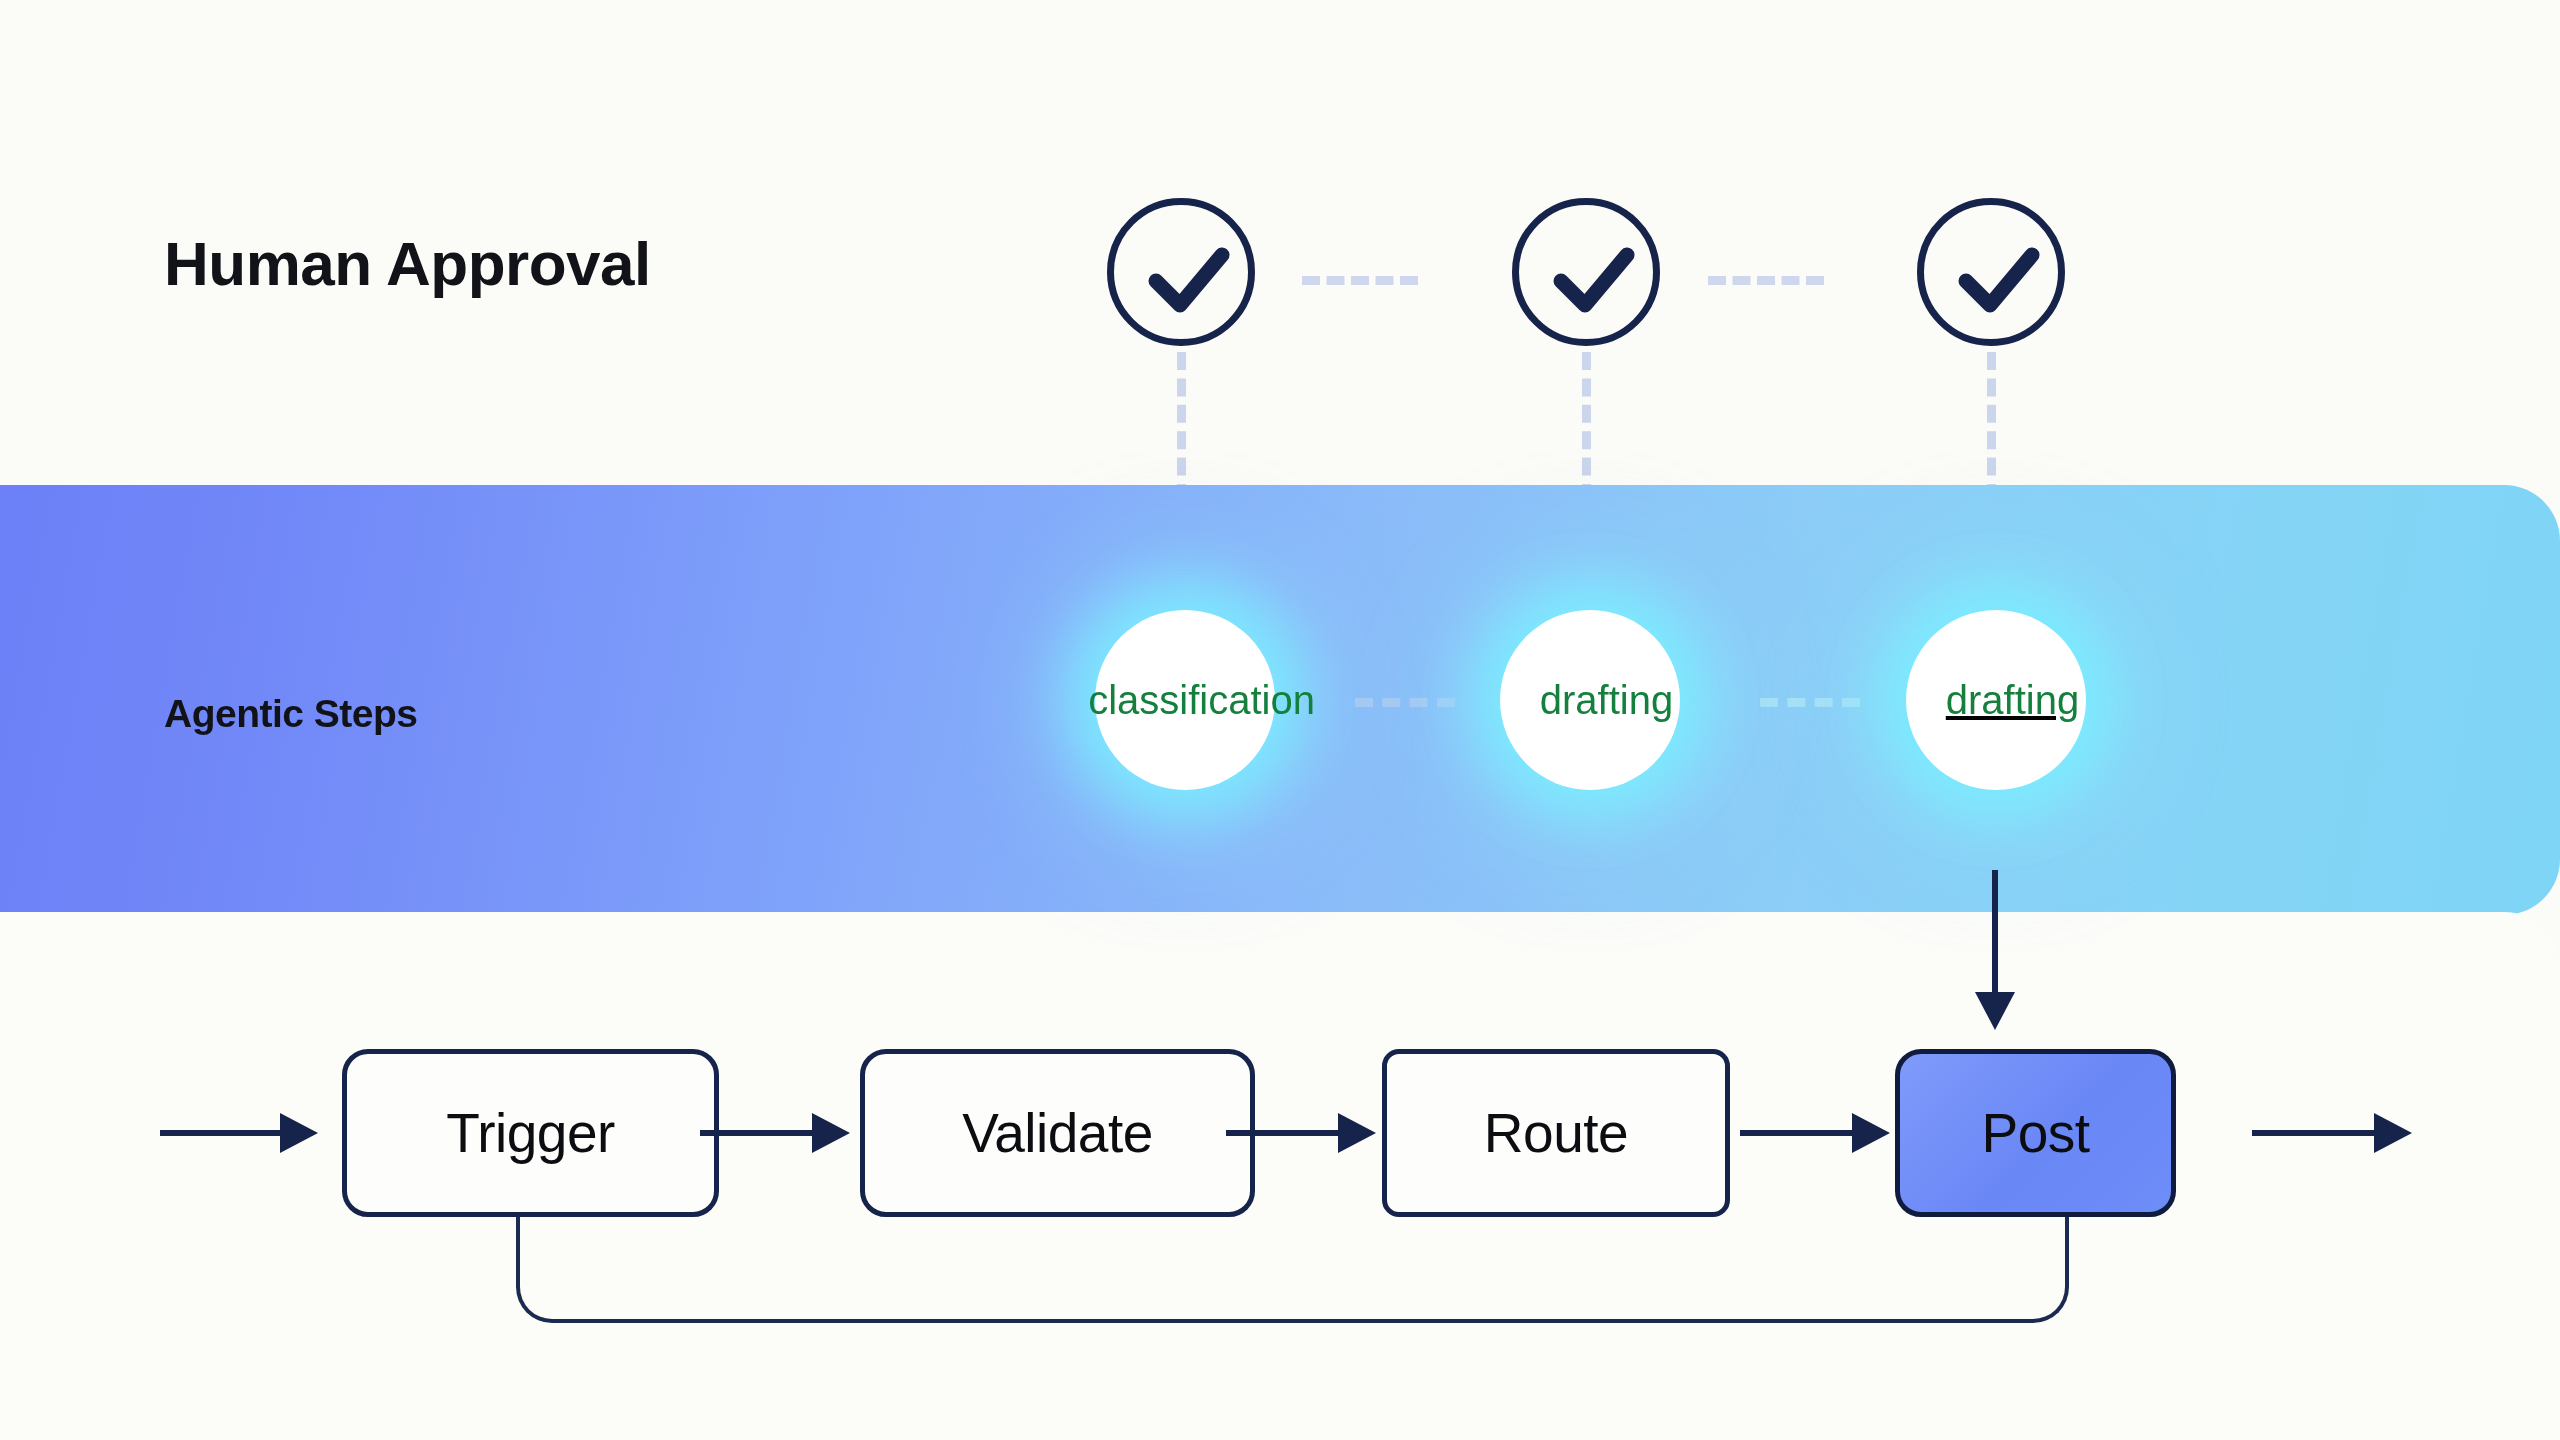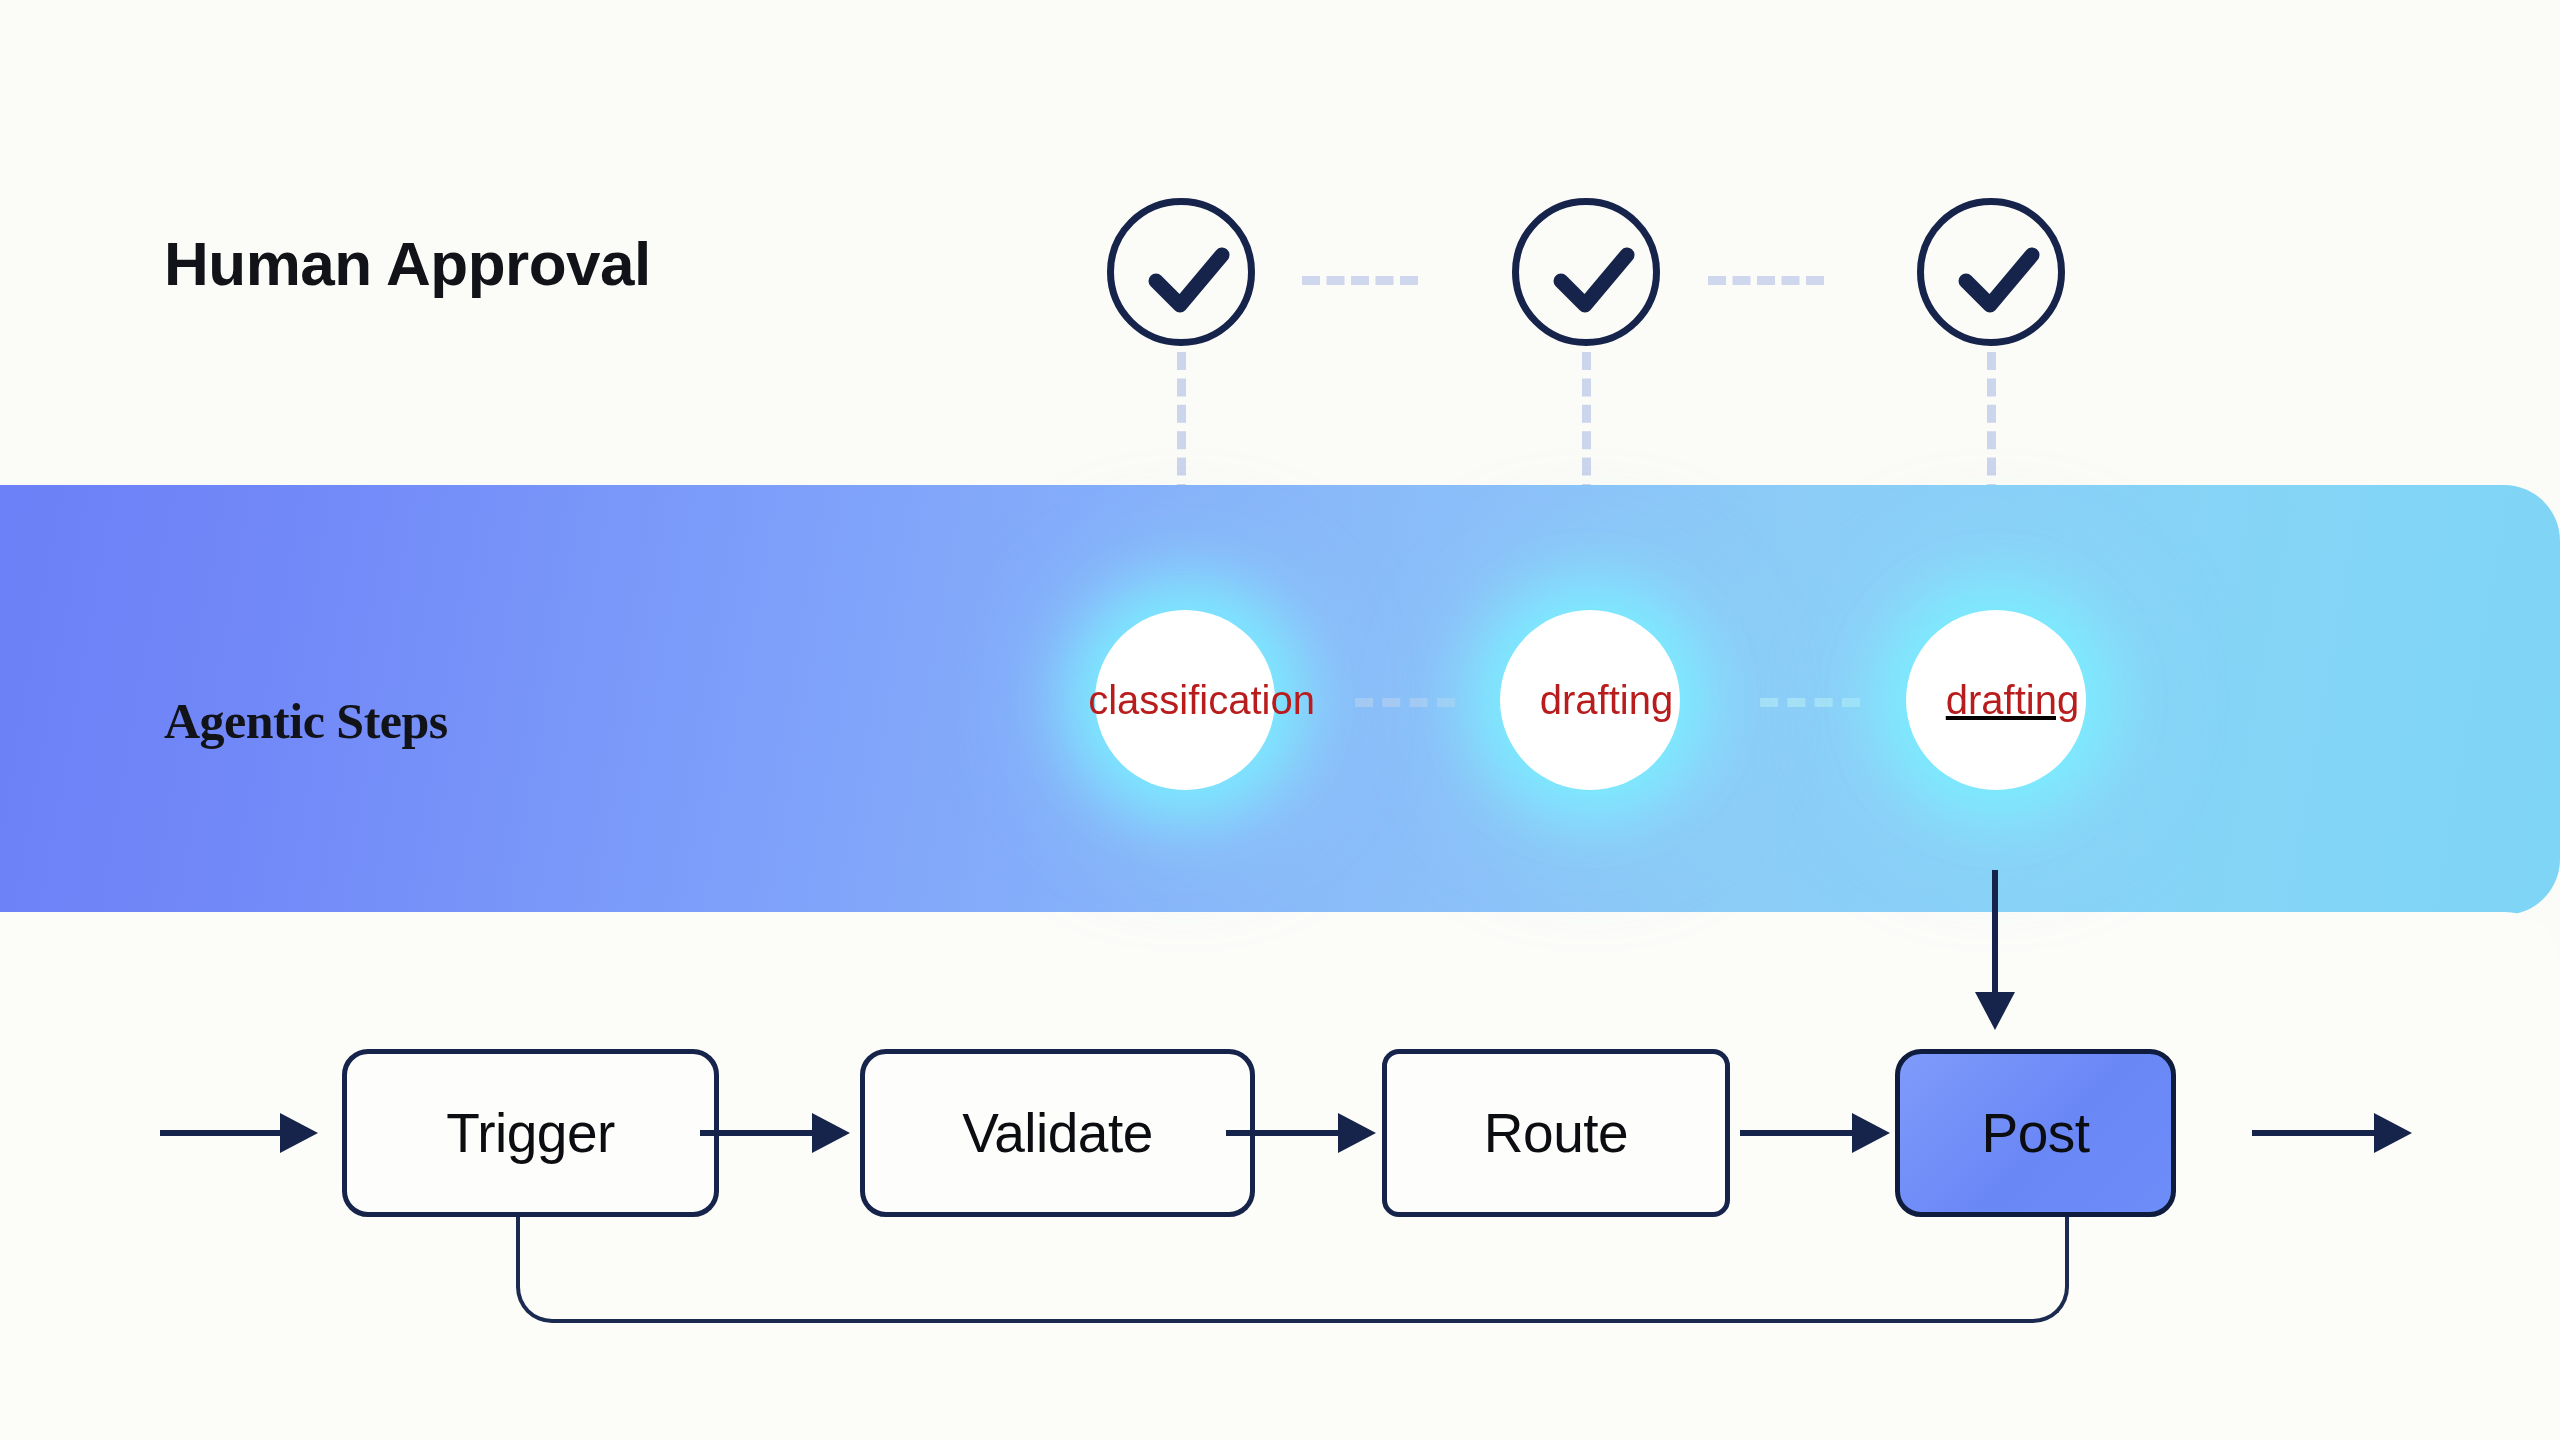--- a/index.html
+++ b/index.html
@@ -45,34 +45,34 @@
   }
 
   
   .agentic-band{
     position:absolute;
     left:-60px; top:485px;
     width:2620px; height:430px;
     border-radius:56px;
     background:linear-gradient(100deg,#6b7ef7 0%,#7289f8 14%,#7fa2fa 34%,#8ab9f9 52%,#8ccdf7 70%,#85d4f6 86%,#7ed5f5 100%);
   }
-  #agentic-title{ left:164px; top:692px; font-size:50px; z-index:6;font-family:Liberation Serif, serif; }
+  #agentic-title{ left:164px; top:692px; font-size:39px; z-index:6; }
 
   .agent-node{
     position:absolute;
     width:180px; height:180px;
     border-radius:50%;
     background:#ffffff;
     box-shadow:0 0 58px 26px rgba(120,240,255,.85),
                0 0 110px 48px rgba(150,230,255,.45);
     display:flex; align-items:center; justify-content:center;
   }
   .agent-label{
     font-size:40px;
-    color:#b91c1c;
+    color:#15803d;
     white-space:nowrap;
     font-weight:400;
     margin-left:33px;
   }
 
   
   .workflow-panel{
     position:absolute;
     left:-60px; top:912px;
     width:2620px; height:588px;

